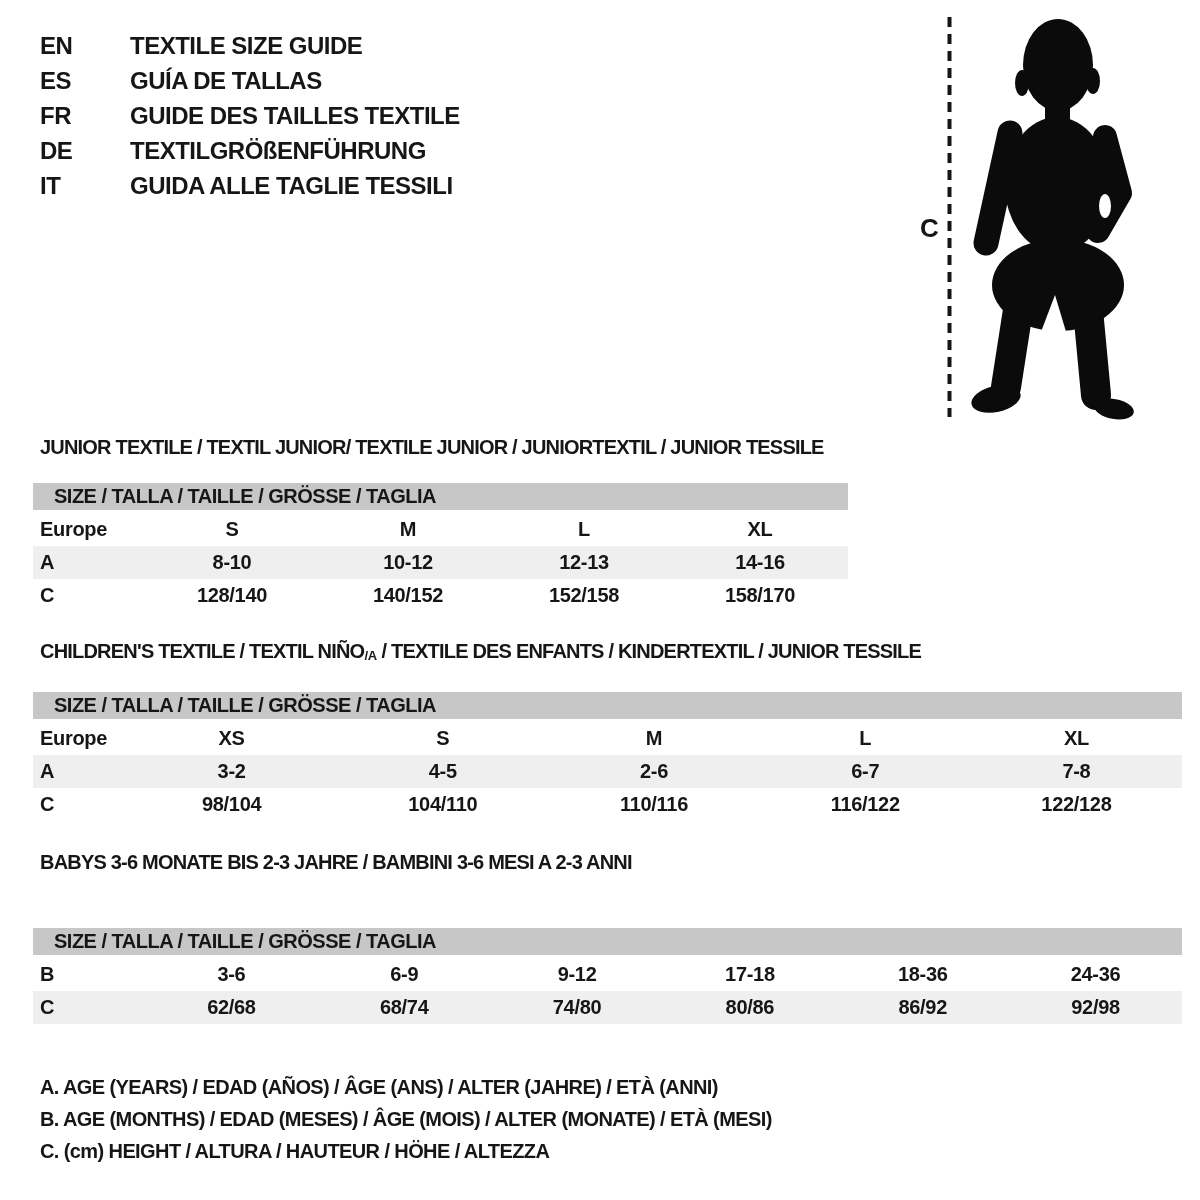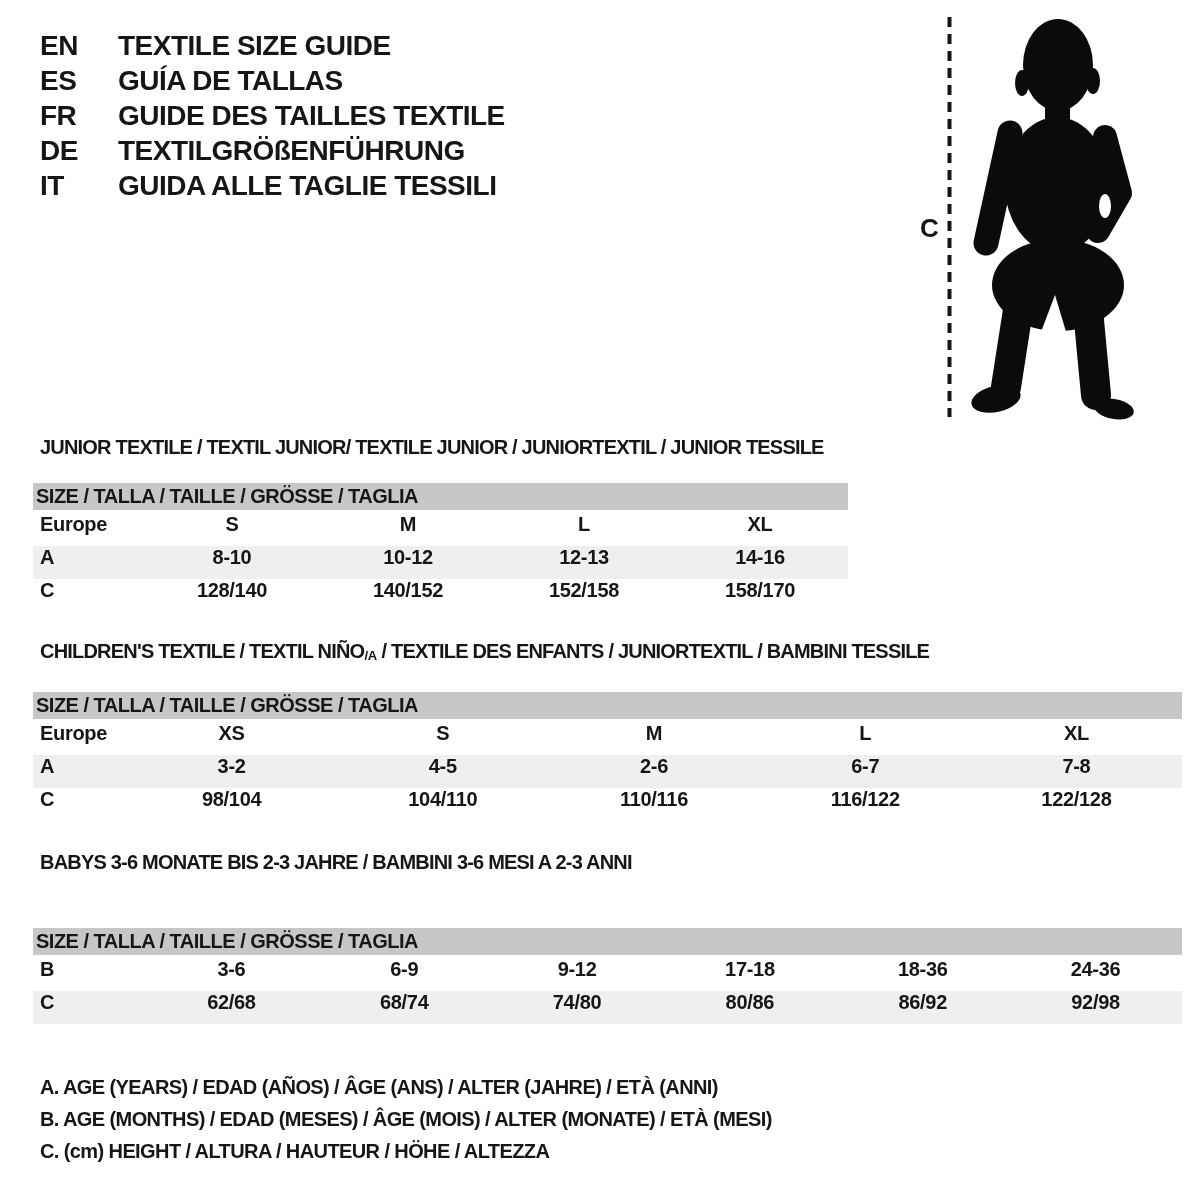--- a/index.html
+++ b/index.html
@@ -10,39 +10,39 @@
     --bg:#ffffff;
   }
   html,body{margin:0;padding:0;background:#fff;}
   .canvas{
     position:relative;width:1200px;height:1200px;background:var(--bg);
     font-family:"Liberation Sans",sans-serif;font-weight:700;color:var(--text);
     overflow:hidden;
   }
   
   .langs{position:absolute;left:40px;top:28px;}
-  .lang-row{display:flex;height:35px;align-items:center;font-size:28px;letter-spacing:-0.5px;white-space:nowrap;}
+  .lang-row{display:flex;height:35px;align-items:center;font-size:24px;letter-spacing:-0.5px;white-space:nowrap;gap:12px;}
   .lang-code{flex:0 0 78px;}
   
   .measure-line{position:absolute;left:947px;top:17px;line-height:0;}
   .measure-c{position:absolute;left:920px;top:213px;font-size:26px;}
   .baby{position:absolute;left:966px;top:15px;}
   
   .sec-title{position:absolute;left:40px;font-size:20px;letter-spacing:-0.8px;line-height:22px;white-space:nowrap;}
   #junior-title{top:436px;}
   #children-title{top:640px;}
   #babies-title{top:846px;line-height:33px;}
   .sub{font-size:13px;position:relative;top:2px;letter-spacing:-0.3px;}
   
   .size-table{position:absolute;}
   #junior-table{left:33px;top:483px;width:815px;}
   #children-table{left:33px;top:692px;width:1149px;}
   #babies-table{left:33px;top:928px;width:1149px;}
-  .size-bar{height:27px;background:var(--bar);display:flex;align-items:center;padding-left:3px;font-size:20px;letter-spacing:-0.5px;margin-bottom:3px;white-space:nowrap;}
-  .trow{display:flex;height:33px;font-size:20px;letter-spacing:-0.3px;}
+  .size-bar{height:27px;background:var(--bar);display:flex;align-items:center;padding-left:21px;font-size:20px;letter-spacing:-0.5px;margin-bottom:3px;white-space:nowrap;}
+  .trow{display:flex;align-items:center;height:33px;font-size:20px;letter-spacing:-0.3px;}
   .trow.alt{background:var(--alt);}
   .rlabel{box-sizing:border-box;padding-left:7px;}
   #junior-table .rlabel{flex:0 0 111px;}
   #children-table .rlabel{flex:0 0 93px;}
   #babies-table .rlabel{flex:0 0 112px;}
   .cell{flex:1;text-align:center;}
   
   .legend{position:absolute;left:40px;top:1071px;font-size:20px;letter-spacing:-0.6px;line-height:32px;white-space:nowrap;}
 </style>
 </head>
@@ -132,21 +132,21 @@
     <div class="trow">
       <div class="rlabel">C</div>
       <div class="cell">128/140</div>
       <div class="cell">140/152</div>
       <div class="cell">152/158</div>
       <div class="cell">158/170</div>
     </div>
   </div>
 
   <div class="sec-title" id="children-title">
-    <span>CHILDREN'S TEXTILE / TEXTIL NIÑO</span><span class="sub">/A</span><span> / TEXTILE DES ENFANTS / JUNIORTEXTIL / BAMBINI TESSILE</span>
+    <span>CHILDREN'S TEXTILE / TEXTIL NIÑO</span><span class="sub">/A</span><span> / TEXTILE DES ENFANTS / KINDERTEXTIL / JUNIOR TESSILE</span>
   </div>
   <div class="size-table" id="children-table">
     <div class="size-bar">
       <span>SIZE / TALLA / TAILLE / GRÖSSE / TAGLIA</span>
     </div>
     <div class="trow">
       <div class="rlabel">Europe</div>
       <div class="cell">XS</div>
       <div class="cell">S</div>
       <div class="cell">M</div>

